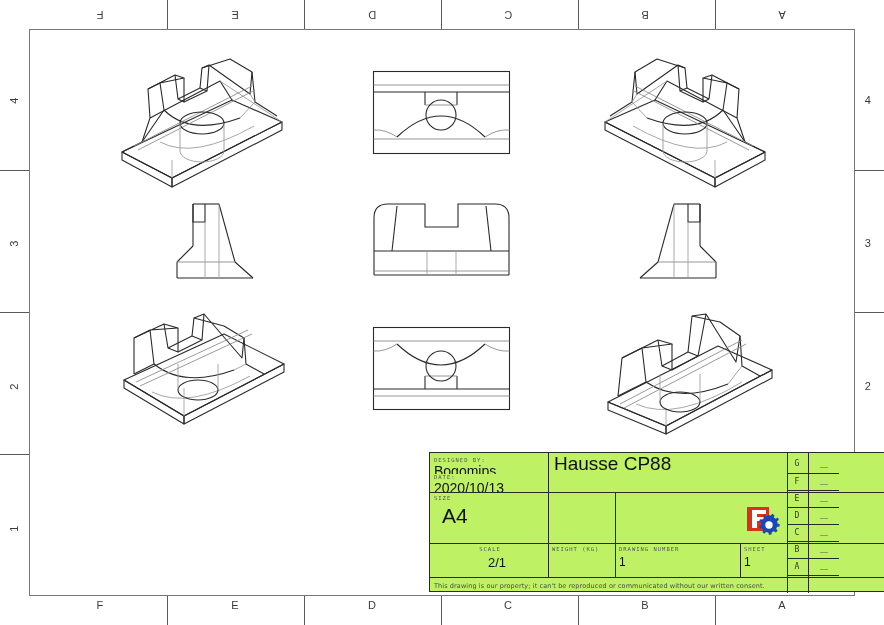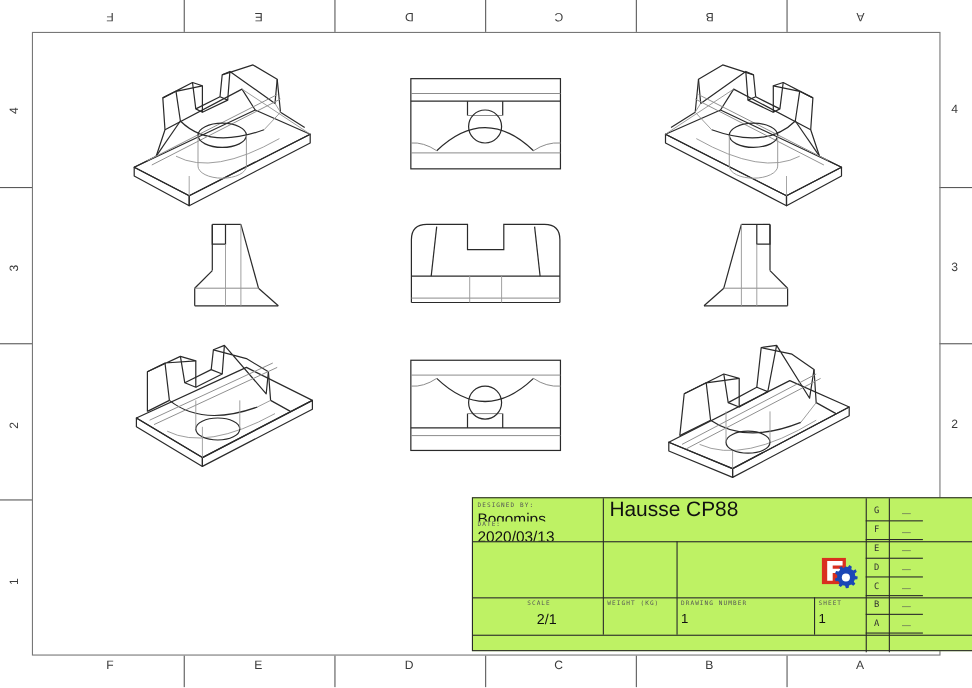--- a/index.html
+++ b/index.html
@@ -418,23 +418,27 @@
     <div class="tb-line tb-v" style="left:357px; height:140px;"></div>
     <div class="tb-line tb-v" style="left:378px; height:140px;"></div>
 
     <div class="tb-cell" style="left:4px; top:3px; width:112px; height:18px;">
       <span class="tb-cap">DESIGNED BY:</span>
       <span class="tb-val v-name">Bogomips</span>
     </div>
 
     <div class="tb-cell" style="left:4px; top:20px; width:112px; height:19px;">
       <span class="tb-cap">DATE:</span>
-      <span class="tb-val v-date">2020/03/13</span>
-    </div>
-
+      <span class="tb-val v-date">2020/10/13</span>
+    </div>
+
+    <div class="tb-cell" style="left:4px; top:41px; width:112px; height:48px;">
+      <span class="tb-cap">SIZE</span>
+      <span class="tb-val v-size" style="margin-top:3px;">A4</span>
+    </div>
 
     <div class="tb-cell" style="left:4px; top:92px; width:112px; height:32px;text-align:center;">
       <span class="tb-cap">SCALE</span>
       <span class="tb-val v-small" style="padding-left:14px; margin-top:3px; font-size:13px;">2/1</span>
     </div>
 
     <div class="tb-cell" style="left:122px; top:92px; width:60px; height:32px;">
       <span class="tb-cap">WEIGHT  (kg)</span>
       <span class="tb-val v-small"></span>
     </div>
@@ -483,16 +487,17 @@
     <div class="rev-letter" style="left:360px; top:109px;">A</div>
 
     <div class="rev-dash" style="left:380px; top:9px; width:28px;">—</div>
     <div class="rev-dash" style="left:380px; top:26px; width:28px;">—</div>
     <div class="rev-dash" style="left:380px; top:43px; width:28px;">—</div>
     <div class="rev-dash" style="left:380px; top:60px; width:28px;">—</div>
     <div class="rev-dash" style="left:380px; top:77px; width:28px;">—</div>
     <div class="rev-dash" style="left:380px; top:94px; width:28px;">—</div>
     <div class="rev-dash" style="left:380px; top:111px; width:28px;">—</div>
 
+    <div id="footer-note">This drawing is our property; it can't be reproduced or communicated without our written consent.</div>
 
   </div>
 
 </div>
 
 </body></html>

